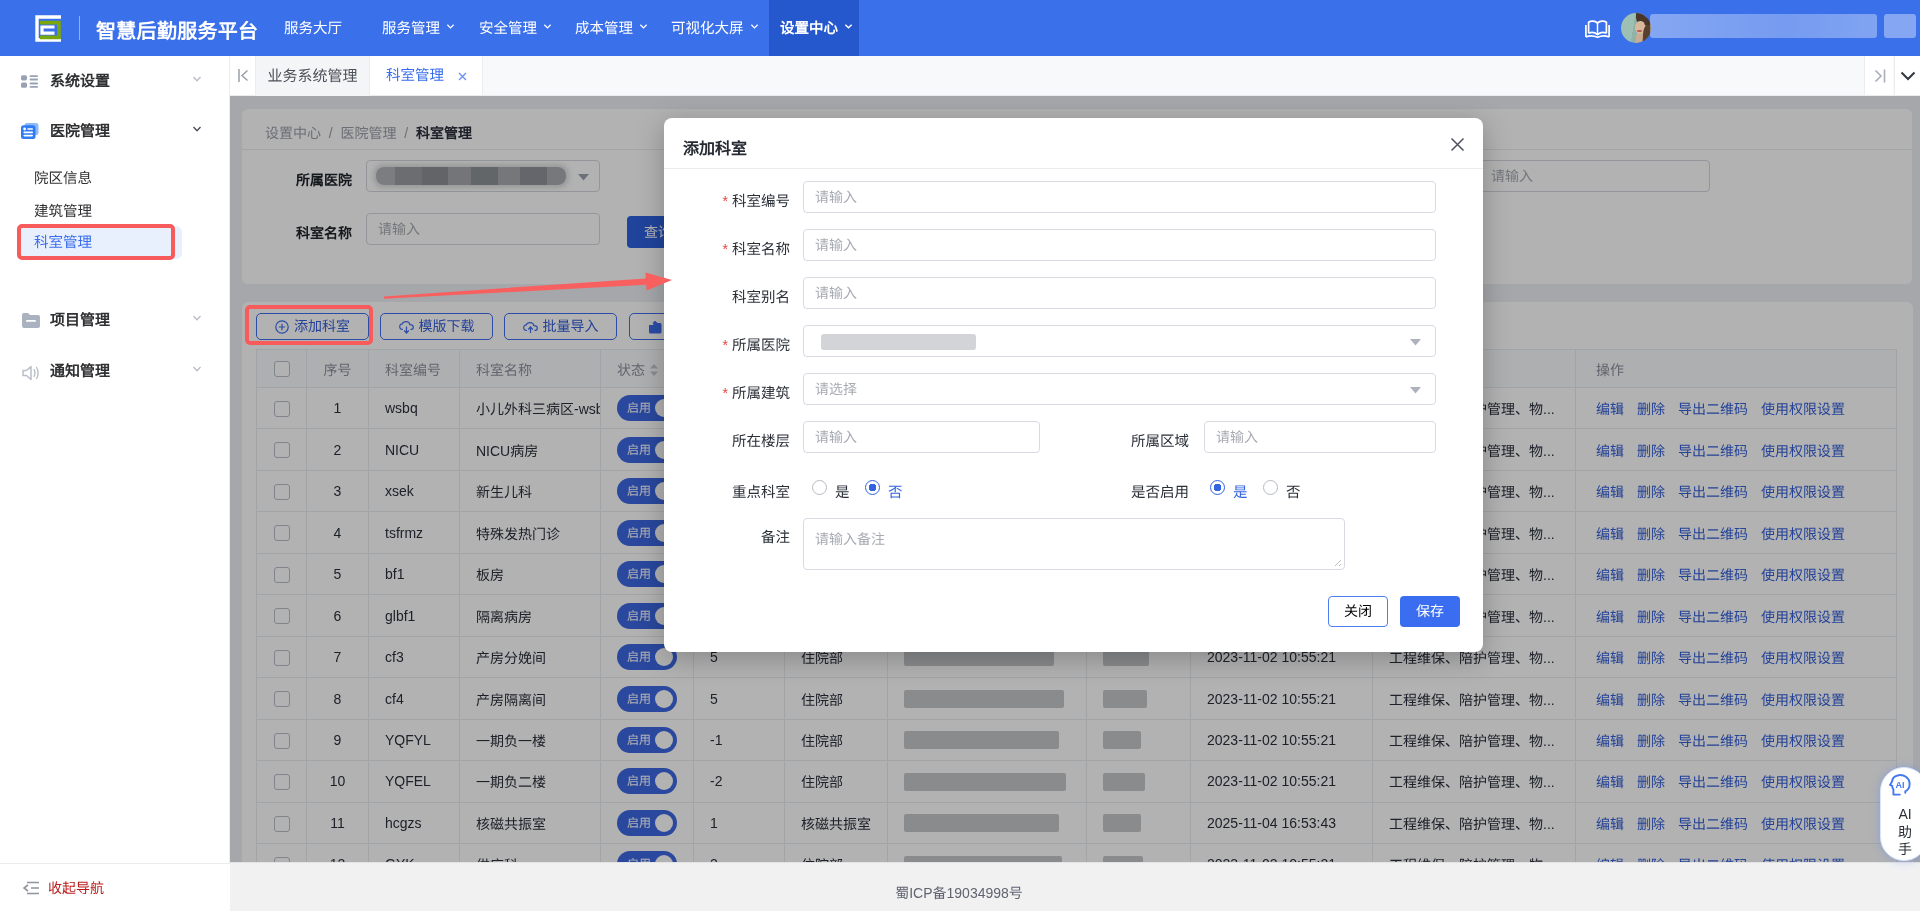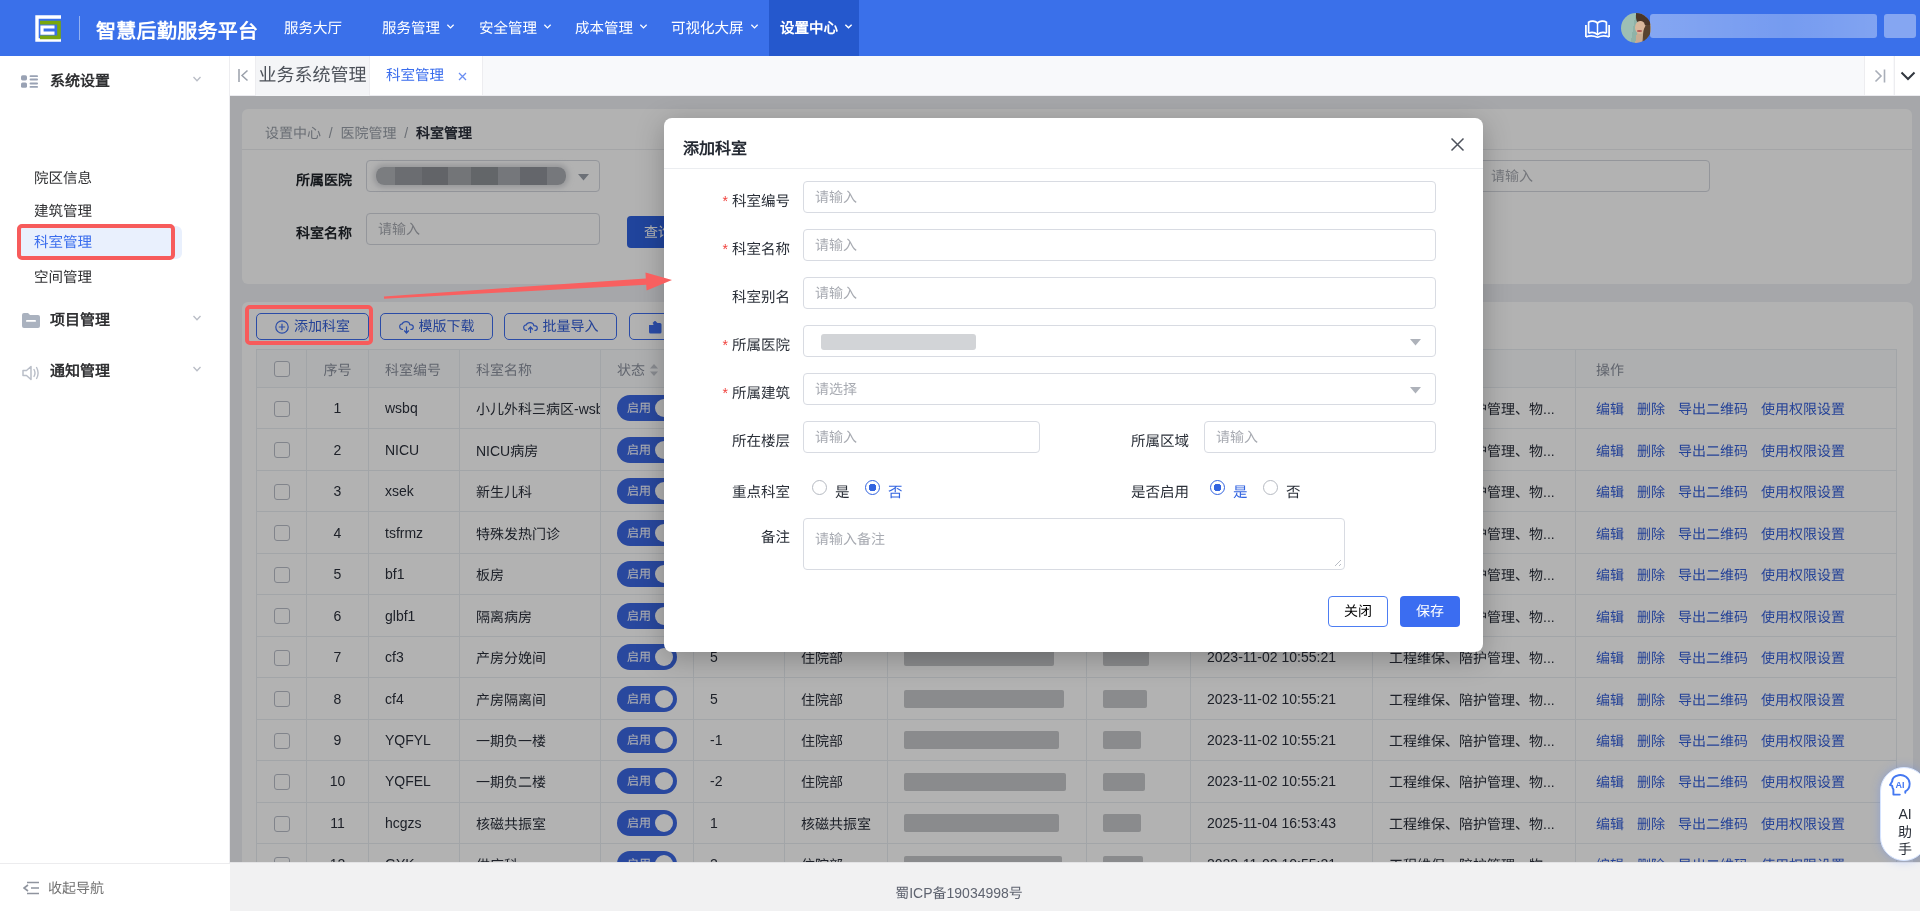--- a/index.html
+++ b/index.html
@@ -16,21 +16,21 @@
 .navitem .car { display:inline-block; margin-left:6px; width:9px; height:9px; vertical-align:2px; }
 .navactive { background:#2558cd; }
 
 
 #sidebar { position:absolute; left:0; top:56px; width:230px; height:855px; background:#fff; border-right:1px solid #ededf0; }
 .side-item { position:absolute; left:0; width:230px; height:50px; line-height:50px; font-size:15px; color:#303133; font-weight:600; }
 .side-item .txt { position:absolute; left:50px; }
 .side-sub { position:absolute; left:0; width:230px; height:34px; line-height:34px; font-size:14.5px; color:#303133; }
 .side-sub .txt { position:absolute; left:34px; }
 .chev { position:absolute; right:28px; top:50%; width:10px; height:10px; margin-top:-7px; }
-#collapse { position:absolute; left:0; top:863px; width:232px; height:48px; border-top:1px solid #ececee; background:#fff; color:#737373; font-size:14px; line-height:48px; }
+#collapse { position:absolute; left:0; top:863px; width:232px; height:48px; border-top:1px solid #ececee; background:#fff; color:#b91c1c; font-size:14px; line-height:48px; }
 
 
 #tabbar { position:absolute; left:230px; top:56px; width:1690px; height:40px; background:#f8f9fb; border-bottom:1px solid #ececf0; }
 
 
 #content { position:absolute; left:230px; top:96px; width:1690px; height:766px; background:#eef0f4; }
 #panel1 { position:absolute; left:12px; top:13px; width:1670px; height:175px; background:#fff; border-radius:6px; }
 #panel2 { position:absolute; left:12px; top:206px; width:1671px; height:560px; background:#fff; border-radius:6px 6px 0 0; }
 .flabel { position:absolute; font-size:14px; color:#1f2329; font-weight:600; }
 .fbox { position:absolute; height:32px; background:#fff; border:1px solid #d4d7de; border-radius:4px; font-size:14px; color:#a8abb2; }
@@ -119,33 +119,44 @@
       <rect x="8.6" y="0.2" width="8.4" height="1.9" rx="0.9" fill="#99a2b4"></rect>
       <rect x="8.6" y="3.5" width="8.4" height="1.9" rx="0.9" fill="#99a2b4"></rect>
       <rect x="8.6" y="7.6" width="8.4" height="1.9" rx="0.9" fill="#99a2b4"></rect>
       <rect x="8.6" y="10.9" width="8.4" height="1.9" rx="0.9" fill="#99a2b4"></rect>
     </svg>
     <span class="txt">系统设置</span>
     <svg class="chev" viewBox="0 0 10 10">
         <path d="M1.5 3 L5 6.8 L8.5 3" fill="none" stroke="#b9bdc6" stroke-width="1.3"></path>
       </svg>
   </div>
+  <div class="side-item" style="top:50px;">
+    <svg style="position:absolute;left:21px;top:17px;" width="18" height="16" viewBox="0 0 18 16">
+      <rect x="3.5" y="0" width="14" height="12" rx="2.5" fill="#8db9fa"></rect>
+      <rect x="0" y="2.2" width="14.5" height="13.8" rx="2.5" fill="#2e7bf5"></rect>
+      <circle cx="3.6" cy="6" r="1.4" fill="#fff"></circle>
+      <rect x="6.2" y="5.2" width="5.8" height="1.6" rx="0.8" fill="#fff"></rect>
+      <rect x="2.4" y="8.6" width="9.6" height="1.6" rx="0.8" fill="#fff"></rect>
+      <rect x="2.4" y="11.8" width="9.6" height="1.6" rx="0.8" fill="#fff"></rect>
+    </svg>
+    <span class="txt">医院管理</span>
+    <svg class="chev" viewBox="0 0 10 10">
+        <path d="M1.5 3 L5 6.8 L8.5 3" fill="none" stroke="#4a4f59" stroke-width="1.4"></path>
+      </svg>
+  </div>
   <div class="side-sub" style="top:138px;">
       <span class="txt">建筑管理</span>
     </div>
   <div class="side-sub" style="top:105px;">
       <span class="txt">院区信息</span>
     </div>
   <div class="side-sub" style="top:170px; height:33px; line-height:33px;">
     <div style="position:absolute;left:20px;top:0;width:162px;height:33px;background:#e9f0fd;border-radius:6px;"></div>
     <span class="txt" style="color:#3a6ded;">科室管理</span>
   </div>
-  <div class="side-sub" style="top:204px;">
-      <span class="txt">空间管理</span>
-    </div>
   <div class="side-item" style="top:239px;">
     <svg style="position:absolute;left:22px;top:18px;" width="18" height="15" viewBox="0 0 18 15">
       <path d="M0 2 Q0 0 2 0 H6 L8 2 H16 Q18 2 18 4 V13 Q18 15 16 15 H2 Q0 15 0 13 Z" fill="#aab2bf"></path>
       <rect x="4" y="7" width="10" height="1.8" rx="0.9" fill="#fff"></rect>
     </svg>
     <span class="txt">项目管理</span>
     <svg class="chev" viewBox="0 0 10 10">
         <path d="M1.5 3 L5 6.8 L8.5 3" fill="none" stroke="#b9bdc6" stroke-width="1.3"></path>
       </svg>
   </div>
@@ -166,21 +177,21 @@
     <path d="M5 4 L1 7 L5 10" fill="none" stroke="#8f949e" stroke-width="1.6"></path>
   </svg>
   <span style="position:absolute;left:48px;">收起导航</span>
 </div>
 <div id="tabbar">
   <div style="position:absolute;left:0;top:0;width:26px;height:39px;background:#fff;border-right:1px solid #ededf0;">
     <svg style="position:absolute;left:7px;top:13px;" width="12" height="13" viewBox="0 0 12 13">
       <path d="M2 0 V13 M10.5 1.5 L5 6.5 L10.5 11.5" fill="none" stroke="#9aa0aa" stroke-width="1.5"></path>
     </svg>
   </div>
-  <div style="position:absolute;left:26px;top:0;width:114px;height:52px;background:#f4f5f7;border-right:1px solid #ededf0;text-align:center;line-height:39px;font-size:18px;color:#4c5159;">业务系统管理</div>
+  <div style="position:absolute;left:26px;top:0;width:114px;height:52px;background:#f4f5f7;border-right:1px solid #ededf0;text-align:center;line-height:39px;font-size:15px;color:#4c5159;">业务系统管理</div>
   <div style="position:absolute;left:140px;top:0;width:113px;height:39px;background:#fff;border-right:1px solid #ededf0;line-height:39px;font-size:14.5px;color:#3a6ded;">
     <span style="position:absolute;left:16px;">科室管理</span>
     <svg style="position:absolute;left:88px;top:16px;" width="9" height="9" viewBox="0 0 9 9">
         <path d="M1 1 L8 8 M8 1 L1 8" stroke="#6a8ef2" stroke-width="1.3"></path>
       </svg>
   </div>
   <div style="position:absolute;left:1634px;top:0;width:29px;height:39px;background:#fff;border-left:1px solid #ededf0;">
     <svg style="position:absolute;left:9px;top:13px;" width="12" height="14" viewBox="0 0 12 14">
         <path d="M1.5 1.5 L7 7 L1.5 12.5 M10.5 0.5 V13.5" fill="none" stroke="#a9aeb8" stroke-width="1.6"></path>
       </svg>

